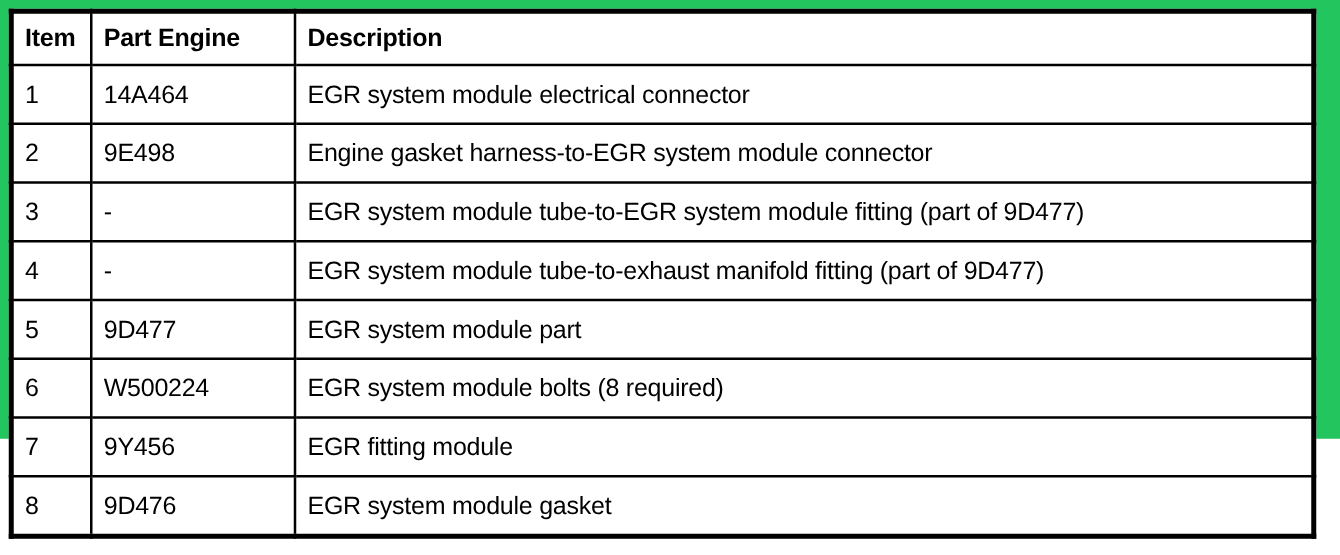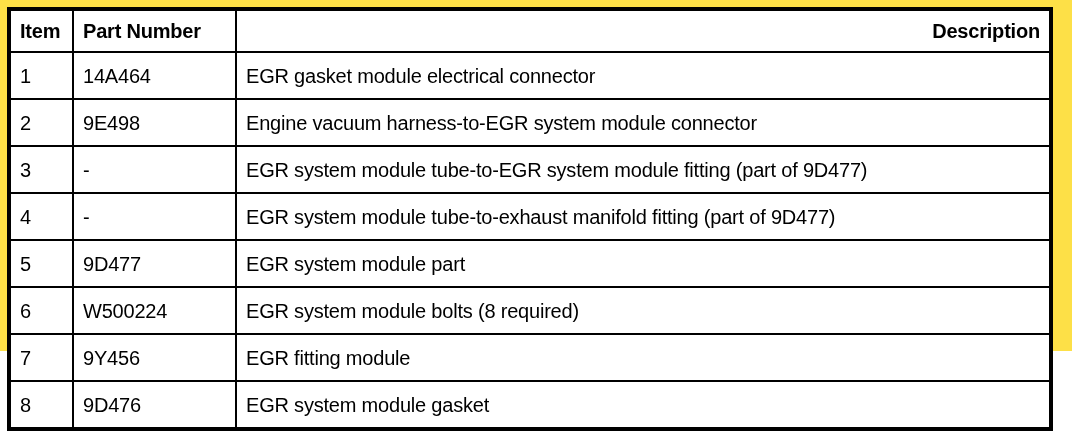--- a/index.html
+++ b/index.html
@@ -9,21 +9,21 @@
     width: 1072px;
     height: 444px;
     font-family: "Liberation Sans", "DejaVu Sans", sans-serif;
     color: #000000;
     overflow: hidden;
   }
   .page {
     position: relative;
     width: 1072px;
     height: 351px;
-    background: #fde047;
+    background: #22c55e;
   }
   table.parts {
     position: absolute;
     left: 7px;
     top: 7px;
     width: 1046px;
     border-collapse: collapse;
     table-layout: fixed;
     border: 4px solid #000000;
     background: #ffffff;
@@ -39,54 +39,54 @@
     letter-spacing: -0.2px;
     vertical-align: middle;
     white-space: nowrap;
     overflow: hidden;
   }
   thead th {
     font-weight: bold;
     height: 40px;
     text-align: left;
   }
-  thead th.center { text-align: right; }
+  thead th.center { text-align: left; }
   tbody td {
     font-weight: normal;
     height: 45px;
     text-align: left;
   }
 </style>
 </head>
 <body>
 
 <div class="page">
   <table class="parts">
     <colgroup>
       <col class="c-item">
       <col class="c-part">
       <col class="c-desc">
     </colgroup>
     <thead>
       <tr>
         <th>Item</th>
-        <th>Part Number</th>
+        <th>Part Engine</th>
         <th class="center">Description</th>
       </tr>
     </thead>
     <tbody>
       <tr>
         <td>1</td>
         <td>14A464</td>
-        <td>EGR gasket module electrical connector</td>
+        <td>EGR system module electrical connector</td>
       </tr>
       <tr>
         <td>2</td>
         <td>9E498</td>
-        <td>Engine vacuum harness-to-EGR system module connector</td>
+        <td>Engine gasket harness-to-EGR system module connector</td>
       </tr>
       <tr>
         <td>3</td>
         <td>-</td>
         <td>EGR system module tube-to-EGR system module fitting (part of 9D477)</td>
       </tr>
       <tr>
         <td>4</td>
         <td>-</td>
         <td>EGR system module tube-to-exhaust manifold fitting (part of 9D477)</td>

